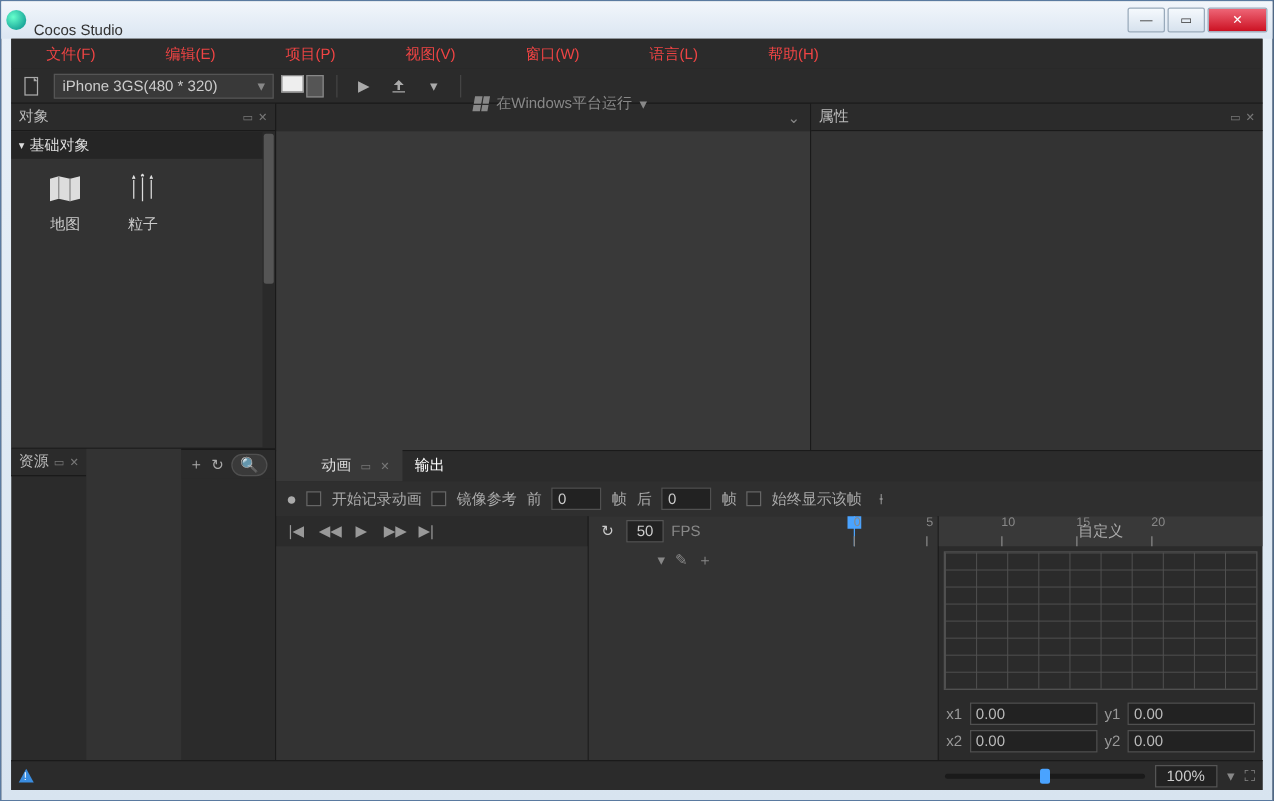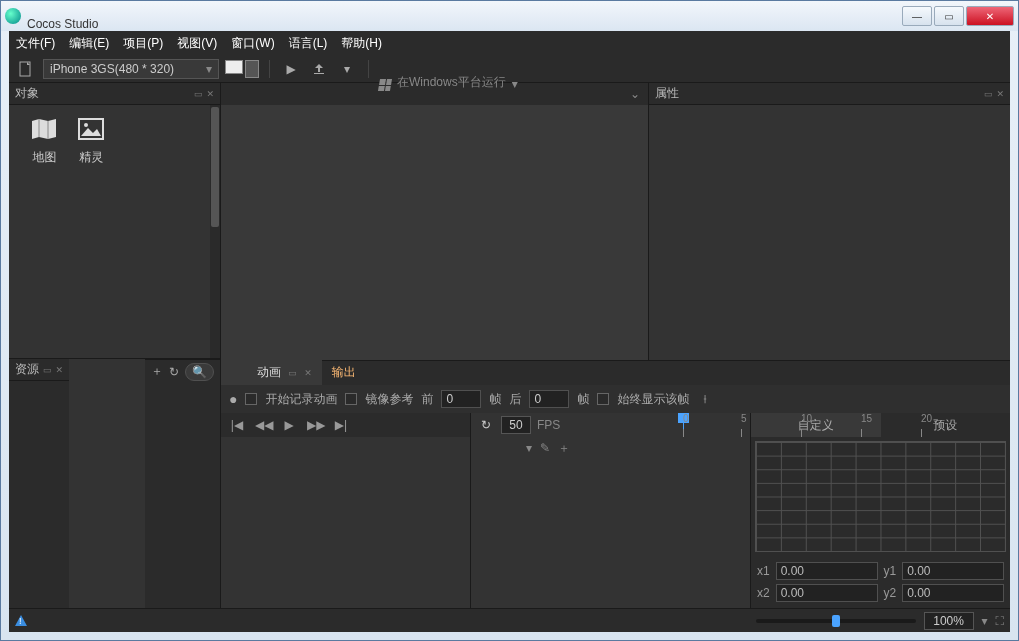--- a/index.html
+++ b/index.html
@@ -9,62 +9,62 @@
 .titlebar { height: 30px; display: flex; align-items: center; padding: 0 4px; background: linear-gradient(#f2f6fb,#dbe6f2); }
 .titlebar-icon { width: 16px; height: 16px; background: radial-gradient(circle at 35% 35%, #6fc, #088); border-radius: 50%; margin-right: 6px; }
 .titlebar-title { color: #333; flex: 1; margin-top: 16px; }
 .win-controls { display: flex; gap: 2px; }
 .win-btn { width: 30px; height: 20px; background: linear-gradient(#f5f9fd,#d7e2ee); border: 1px solid #9ab; display: flex; align-items: center; justify-content: center; color: #333; font-size: 10px; border-radius: 2px; }
 .win-btn.close { width: 48px; background: linear-gradient(#e67,#c12); color: #fff; }
 
 .app { position: absolute; top: 30px; left: 8px; right: 8px; bottom: 8px; background: #2b2b2b; display: flex; flex-direction: column; }
 
 .menubar { height: 24px; background: #2b2b2b; display: flex; }
-.menu-item { padding: 4px 7px; color: #ffffff; cursor: pointer; }
+.menu-item { padding: 4px 28px; color: #ef4444; cursor: pointer; }
 
 .toolbar { height: 28px; background: #2b2b2b; border-bottom: 1px solid #1a1a1a; display: flex; align-items: center; gap: 6px; padding: 0 6px; }
 .tool-btn { width: 22px; height: 22px; display: flex; align-items: center; justify-content: center; color: #aaa; }
 .device-select { width: 176px; height: 20px; background: #393939; border: 1px solid #555; display: flex; align-items: center; padding: 0 6px; color: #ccc; position: relative; }
 .device-select::after { content: "▾"; position: absolute; right: 6px; color: #888; }
 .orient-toggle { display: flex; gap: 2px; }
 .orient-btn { width: 18px; height: 14px; background: #555; border: 1px solid #888; }
 .orient-btn.active { background: #eee; }
 .orient-btn.portrait { width: 14px; height: 18px; }
 .sep { width: 1px; height: 18px; background: #444; margin: 0 4px; }
-.run-text { color: #888; display: flex; align-items: flex-end; gap: 6px; margin-top: 28px; }
+.run-text { color: #888; display: flex; align-items: center; gap: 6px; margin-top: 28px; }
 .win-glyph { display: inline-grid; grid-template-columns: 1fr 1fr; grid-template-rows: 1fr 1fr; gap: 1px; width: 12px; height: 12px; transform: skewX(-10deg); }
 .win-glyph span { background: #888; }
 
 .body { flex: 1; display: flex; min-height: 0; }
 .left-col { width: 212px; display: flex; flex-direction: column; border-right: 1px solid #1a1a1a; }
 .panel-head { height: 22px; background: #2b2b2b; border-bottom: 1px solid #1a1a1a; display: flex; align-items: center; padding: 0 6px; color: #bbb; }
 .panel-head .spacer { flex: 1; }
 .panel-head .pctl { font-size: 9px; color: #777; margin-left: 4px; }
 .objects { flex: 1; min-height: 0; display: flex; flex-direction: column; }
 .obj-body { flex: 1; overflow: hidden; position: relative; background: #333; }
 .cat-head { height: 22px; background: #252525; display: flex; align-items: center; padding: 0 6px; color: #ddd; }
 .cat-head::before { content: "▾"; margin-right: 4px; font-size: 9px; }
-.obj-grid { display: grid; grid-template-columns: 1fr 1fr 1fr 1fr; gap: 10px 16px; padding: 12px 20px; }
+.obj-grid { display: grid; grid-template-columns: 1fr 1fr 1fr; gap: 10px 16px; padding: 12px 20px; }
 .obj-item { display: flex; flex-direction: column; align-items: center; gap: 8px; color: #ccc; }
 .obj-icon { width: 28px; height: 24px; display: flex; align-items: center; justify-content: center; }
 .obj-scrollbar { position: absolute; top: 0; right: 0; width: 10px; bottom: 0; background: #2a2a2a; }
 .obj-thumb { position: absolute; left: 1px; right: 1px; top: 2px; height: 120px; background: #555; border-radius: 2px; }
 
 .res { height: 250px; border-top: 1px solid #1a1a1a; display: flex; flex-direction: row; }
 .res-body { flex: 1; background: #333; }
 .res-foot { height: 24px; background: #2b2b2b; border-top: 1px solid #1a1a1a; display: flex; align-items: center; gap: 6px; padding: 0 6px; }
 .res-search { flex: 1; height: 18px; background: #3a3a3a; border: 1px solid #505050; border-radius: 9px; display: flex; align-items: center; padding: 0 6px; color: #888; }
 
 .mid-col { flex: 1; display: flex; flex-direction: column; min-width: 0; }
 .canvas-head { height: 22px; display: flex; justify-content: flex-end; align-items: center; padding: 0 8px; color: #888; }
 .canvas { flex: 1; background: #393939; }
 
 .anim { height: 248px; border-top: 1px solid #1a1a1a; display: flex; flex-direction: column; }
 .tabrow { height: 24px; display: flex; align-items: flex-end; background: #2b2b2b; }
-.tab { padding: 4px 10px; color: #fdba74; }
+.tab { padding: 4px 10px; color: #ffffff; }
 .tab.active { background: #393939; color: #ddd; padding-left: 36px; }
 .tab-ctl { font-size: 9px; color: #777; margin-left: 4px; }
 .anim-ctrl { height: 28px; background: #2f2f2f; display: flex; align-items: center; gap: 8px; padding: 0 8px; color: #aaa; }
 .chk { width: 12px; height: 12px; border: 1px solid #666; background: #2a2a2a; display: inline-block; }
 .num-field { width: 40px; height: 18px; background: #222; border: 1px solid #505050; display: flex; align-items: center; padding: 0 4px; color: #ccc; }
 .anim-main { flex: 1; display: flex; min-height: 0; }
 .anim-left { width: 250px; display: flex; flex-direction: column; border-right: 1px solid #1a1a1a; }
 .play-row { height: 24px; display: flex; align-items: center; gap: 10px; padding: 0 8px; color: #999; }
 .pbtn { width: 16px; text-align: center; }
 .anim-mid { flex: 1; position: relative; background: #333; }
@@ -163,39 +163,43 @@
     <div class="body">
       <div class="left-col">
         <div class="objects">
           <div class="panel-head">
             <span>对象</span>
             <span class="spacer"></span>
             <span class="pctl">▭</span>
             <span class="pctl">✕</span>
           </div>
           <div class="obj-body">
+            <div class="cat-head">
+              <span>基础对象</span>
+            </div>
             <div class="obj-grid">
               <div class="obj-item">
                 <div class="obj-icon">
                   <svg width="26" height="22">
                       <path d="M1 3 L8 1 L17 3 L25 1 L25 19 L17 21 L8 19 L1 21 Z" fill="#ddd"></path>
                       <path d="M8 1 L8 19 M17 3 L17 21" stroke="#888" fill="none"></path>
                     </svg>
                 </div>
                 <span>地图</span>
               </div>
               <div class="obj-item">
                 <div class="obj-icon">
-                  <svg width="26" height="22">
-                      <rect x="1" y="1" width="24" height="20" fill="none" stroke="#ddd" stroke-width="2"></rect>
-                      <circle cx="8" cy="7" r="2" fill="#ddd"></circle>
-                      <path d="M3 18 L10 10 L15 15 L19 11 L23 18 Z" fill="#ddd"></path>
+                  <svg width="26" height="24">
+                      <path d="M5 4 L6 2 L7 4 M12 2 L13 0 L14 2 M19 4 L20 2 L21 4" stroke="#ddd" fill="#ddd"></path>
+                      <line x1="6" y1="5" x2="6" y2="20" stroke="#ddd"></line>
+                      <line x1="13" y1="3" x2="13" y2="22" stroke="#ddd"></line>
+                      <line x1="20" y1="5" x2="20" y2="20" stroke="#ddd"></line>
                     </svg>
                 </div>
-                <span>精灵</span>
+                <span>粒子</span>
               </div>
             </div>
             <div class="obj-scrollbar">
               <div class="obj-thumb"></div>
             </div>
           </div>
         </div>
 
         <div class="res">
           <div class="panel-head">
@@ -299,23 +303,20 @@
                 <span>✎</span>
                 <span>＋</span>
               </div>
               <div style="flex:1"></div>
             </div>
             <div class="anim-right">
               <div class="curve-tabs">
                 <div class="curve-tab active">
                     <span>自定义</span>
                   </div>
-                <div class="curve-tab">
-                    <span>预设</span>
-                  </div>
               </div>
               <div class="curve-grid">
                 <div class="grid-bg"></div>
               </div>
               <div class="curve-inputs">
                 <span>x1</span>
                 <div class="ci">
                     <span>0.00</span>
                   </div>
                 <span>y1</span>

